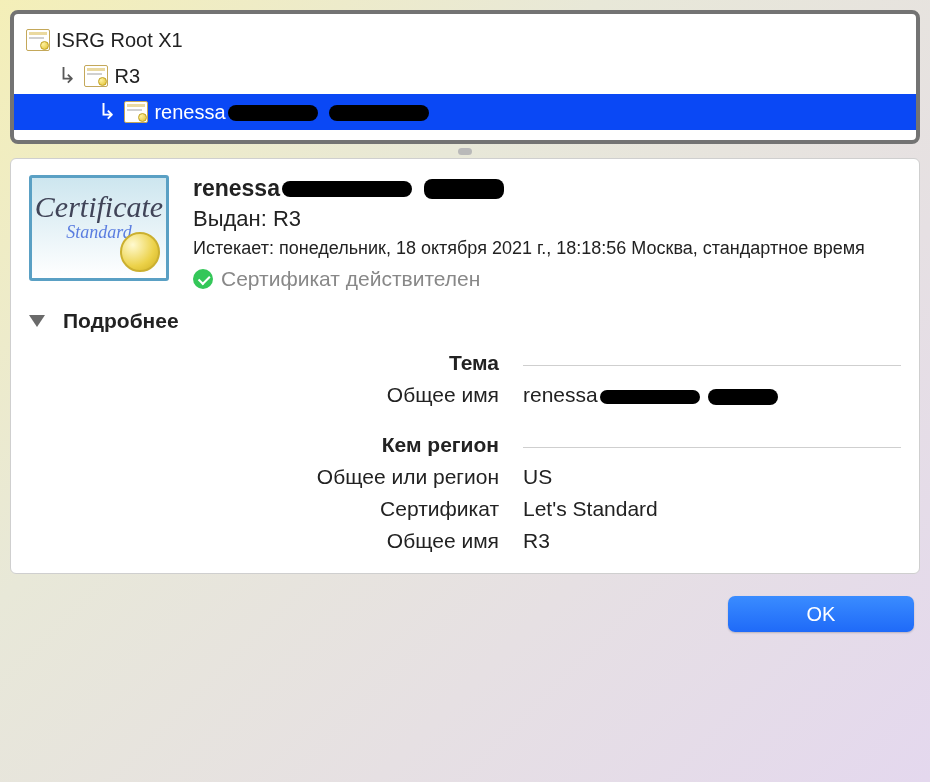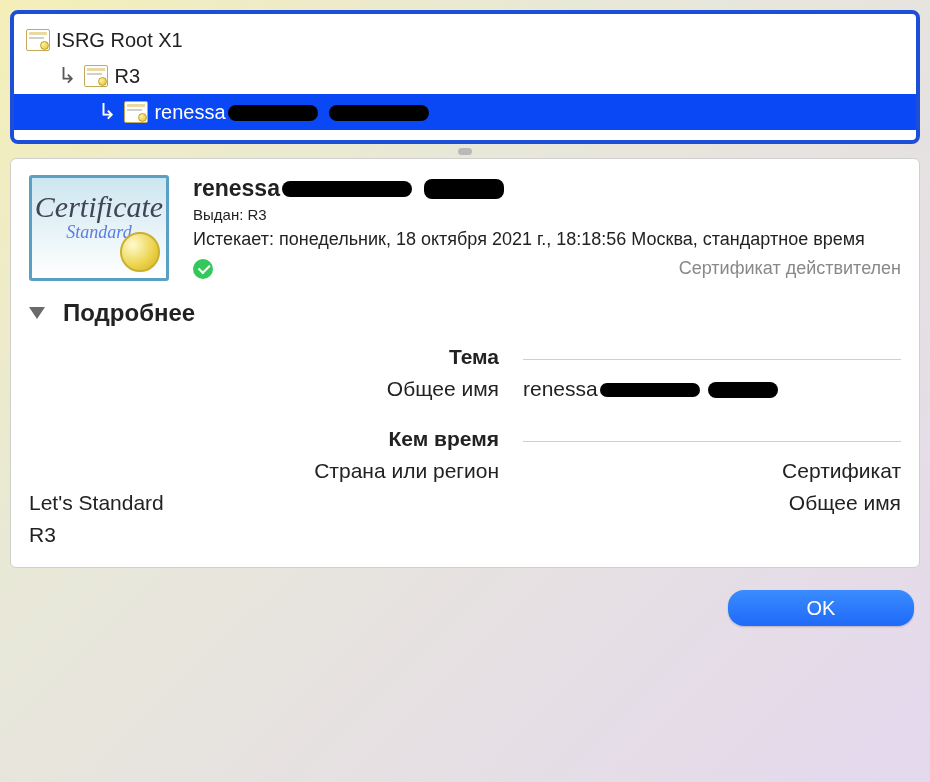--- a/index.html
+++ b/index.html
@@ -9,21 +9,21 @@
     font-size: 20px;
     background: linear-gradient(135deg, #f4efb8 0%, #e8e8d8 35%, #e4d8ee 100%);
     padding: 10px 10px 12px 10px;
     display: flex;
     flex-direction: column;
     color: #222;
   }
 
   
   .chain-box {
-    border: 4px solid #1d4ed8;
+    border: 4px solid #737373;
     border-radius: 8px;
     background: #fff;
     padding: 8px 0 0 0;
     position: relative;
   }
   .chain-row {
     display: flex;
     align-items: center;
     height: 36px;
     padding-left: 12px;
@@ -110,23 +110,23 @@
   }
   .cert-large .seal-big {
     position: absolute; bottom: 6px; right: 6px;
     width: 40px; height: 40px; border-radius: 50%;
     background: radial-gradient(circle at 30% 30%, #fffad0, #ecd24a 60%, #d0b020);
     border: 2px solid #cbb030;
   }
 
   .header-text { flex: 1; }
   .cert-title { font-size: 23px; font-weight: 700; margin-bottom: 4px; display: flex; align-items: center; }
-  .issued-by { font-size: 15px; margin-bottom: 4px; }
+  .issued-by { font-size: 22px; margin-bottom: 4px; }
   .expires { font-size: 18px; line-height: 1.4; margin-bottom: 6px; }
-  .valid-row { display: flex; align-items: center; font-size: 18px; color: #888; justify-content: space-between; }
+  .valid-row { display: flex; align-items: center; font-size: 21px; color: #888; }
   .check-icon {
     width: 20px; height: 20px; border-radius: 50%;
     background: #34c759;
     display: inline-flex; align-items: center; justify-content: center;
     margin-right: 8px;
     flex-shrink: 0;
   }
   .check-icon::after {
     content: "";
     width: 5px; height: 9px;
@@ -149,21 +149,21 @@
     margin-top: 18px;
     cursor: pointer;
   }
   .tri {
     width: 0; height: 0;
     border-left: 8px solid transparent;
     border-right: 8px solid transparent;
     border-top: 12px solid #6a6a6a;
     margin-right: 18px;
   }
-  .disclosure-label { font-size: 24px; font-weight: 700; }
+  .disclosure-label { font-size: 21px; font-weight: 700; }
 
   .kv-grid {
     margin-top: 18px;
     display: grid;
     grid-template-columns: 470px 1fr;
     row-gap: 8px;
     column-gap: 24px;
     font-size: 21px;
   }
   .kv-label { text-align: right; font-weight: 400; }
@@ -180,21 +180,21 @@
   .button-row {
     display: flex;
     justify-content: flex-end;
     margin-top: 22px;
     padding-right: 6px;
   }
   .ok-btn {
     background: linear-gradient(180deg, #3a8cff, #1f6af8);
     color: #fff;
     border: none;
-    border-radius: 16px;
+    border-radius: 7px;
     width: 186px;
     height: 36px;
     font-size: 20px;
     cursor: pointer;
     box-shadow: 0 1px 2px rgba(0,0,0,0.2);
   }
 </style>
 </head>
 <body>
 
@@ -270,24 +270,25 @@
     <div class="kv-heading-line"></div>
 
     <div class="kv-label">Общее имя</div>
     <div class="kv-value">
       <span>renessa</span><span class="redact" style="width:100px; height:14px; margin-left:2px;"></span><span style="display:inline-block;width:8px;"></span><span class="redact" style="width:70px; height:16px;"></span>
     </div>
 
     <div class="kv-spacer-l"></div>
       <div class="kv-spacer-r"></div>
 
-    <div class="kv-heading">Кем время</div>
+    <div class="kv-heading">Кем регион</div>
     <div class="kv-heading-line"></div>
 
-    <div class="kv-label">Страна или регион</div>
+    <div class="kv-label">Общее или регион</div>
+    <div class="kv-value">US</div>
 
     <div class="kv-label">Сертификат</div>
     <div class="kv-value">Let's Standard</div>
 
     <div class="kv-label">Общее имя</div>
     <div class="kv-value">R3</div>
   </div>
 </div>
 
 <div class="button-row">

